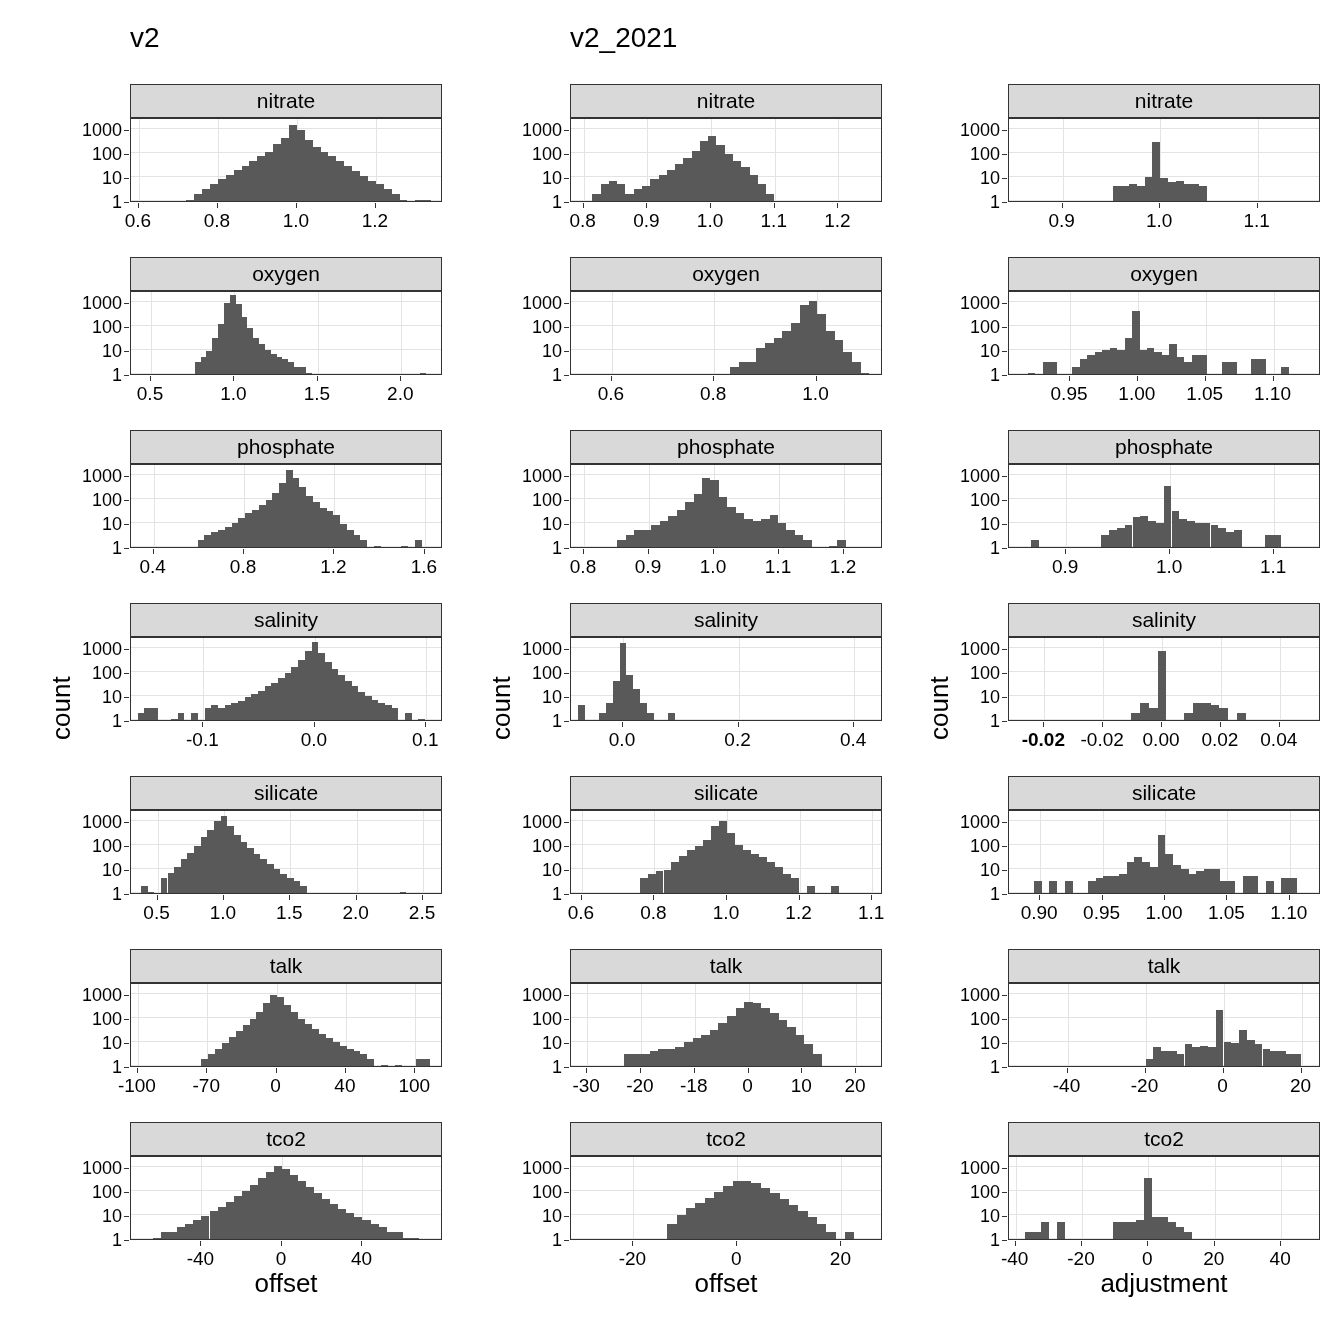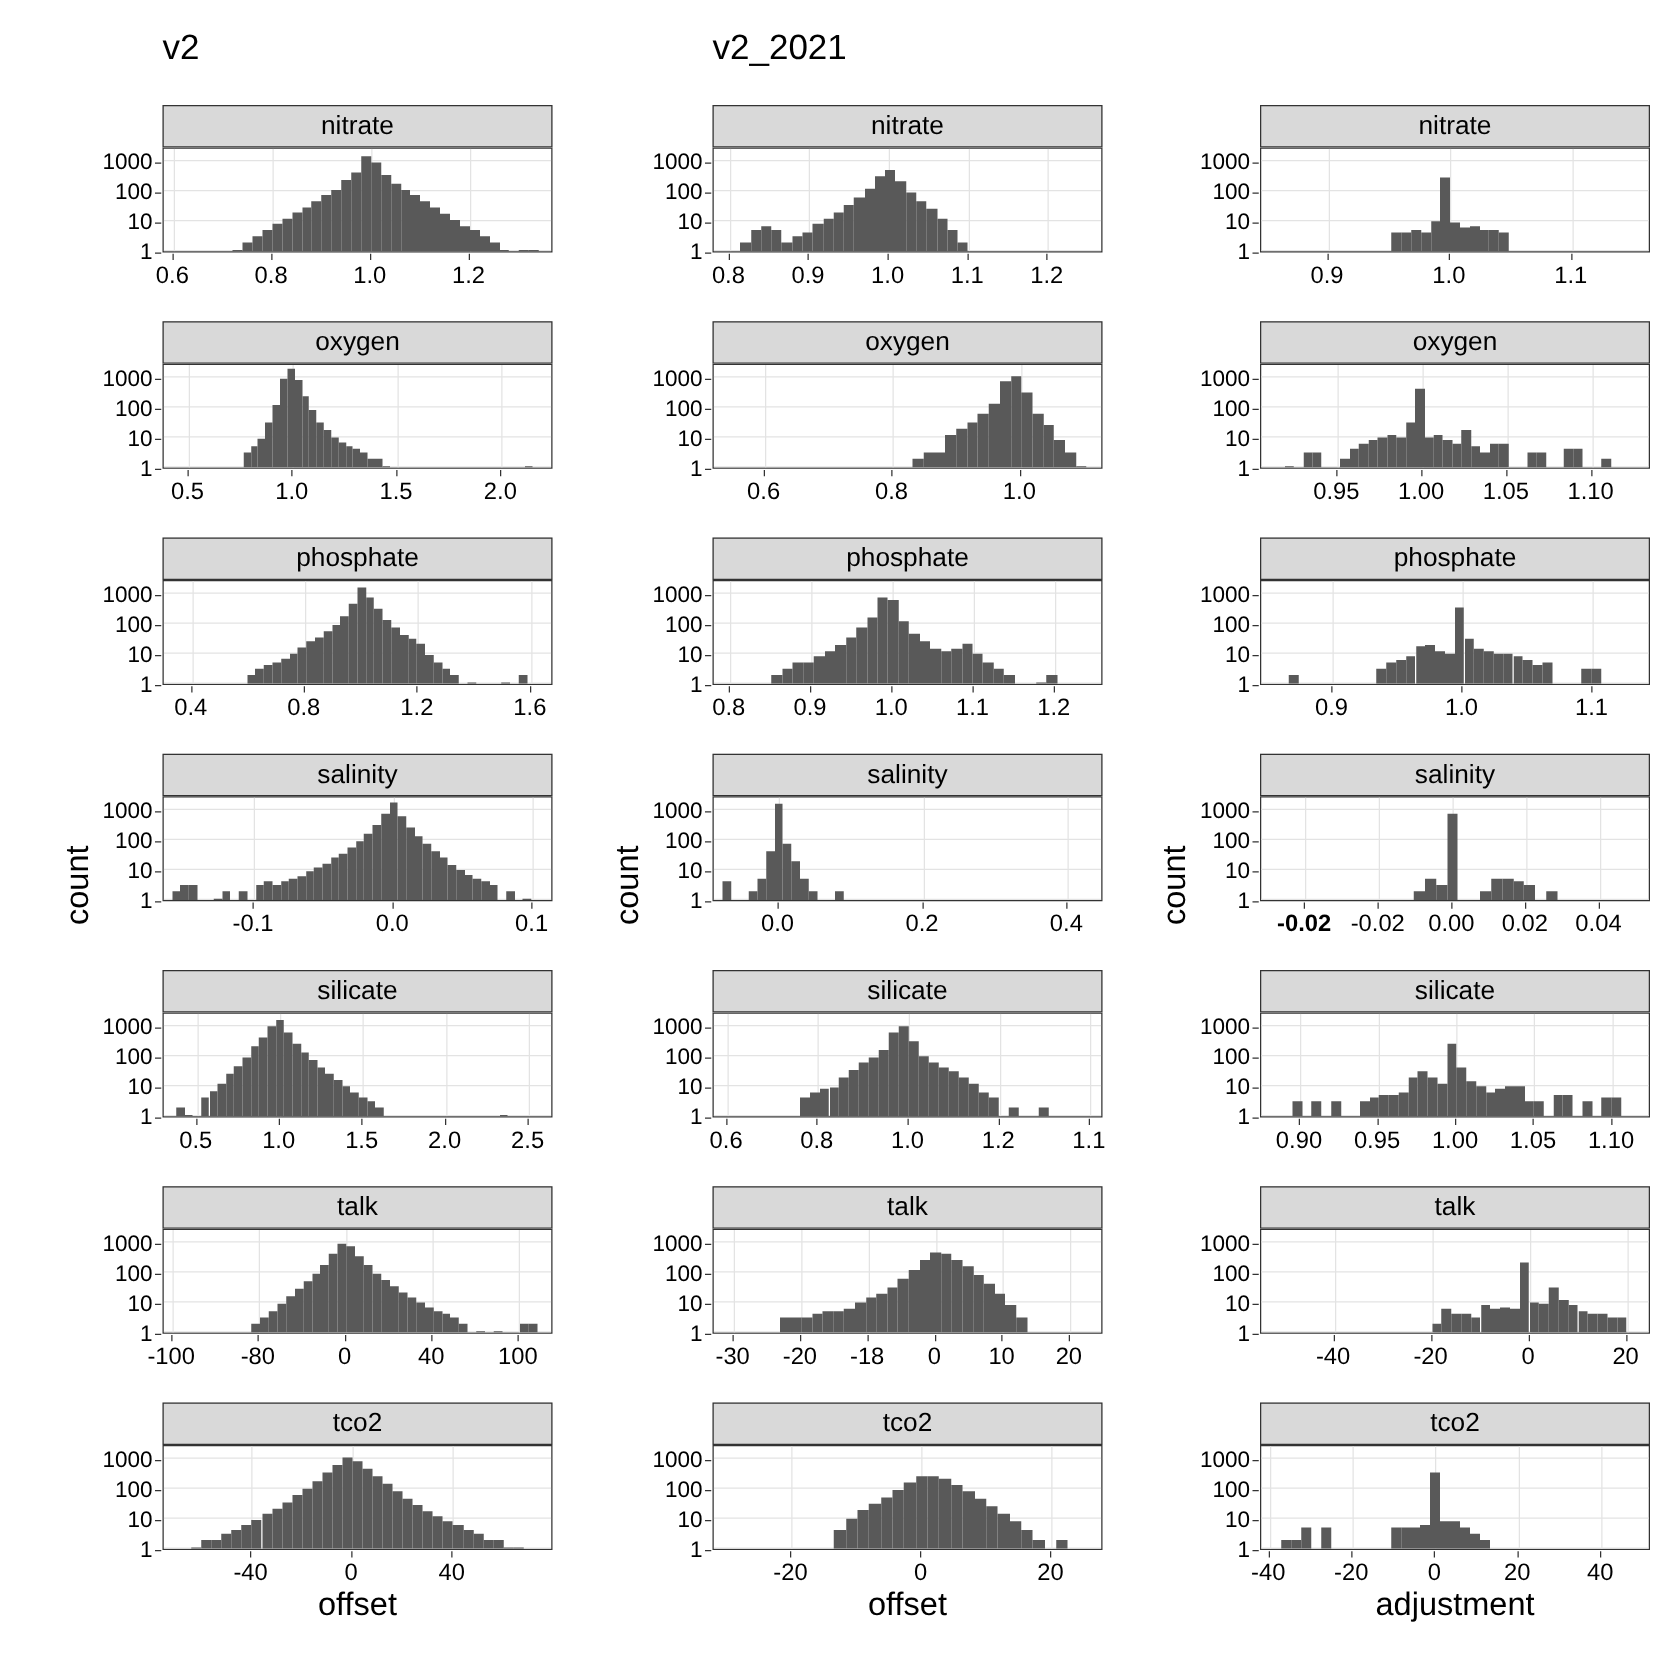--- a/index.html
+++ b/index.html
@@ -458,21 +458,21 @@
     <div class="ytickmark" style="left: 124px; top: 1067px;"></div>
     <div class="ytick" style="left: 64px; top: 1042.84px; width: 58px;">10</div>
     <div class="ytickmark" style="left: 124px; top: 1042.84px;"></div>
     <div class="ytick" style="left: 64px; top: 1018.68px; width: 58px;">100</div>
     <div class="ytickmark" style="left: 124px; top: 1018.68px;"></div>
     <div class="ytick" style="left: 64px; top: 994.526px; width: 58px;">1000</div>
     <div class="ytickmark" style="left: 124px; top: 994.526px;"></div>
     <div class="xtickmark" style="left: 136.933px; top: 1068px;"></div>
     <div class="xtick" style="left: 136.933px; top: 1075px;">-100</div>
     <div class="xtickmark" style="left: 206.267px; top: 1068px;"></div>
-    <div class="xtick" style="left: 206.267px; top: 1075px;">-80</div>
+    <div class="xtick" style="left: 206.267px; top: 1075px;">-70</div>
     <div class="xtickmark" style="left: 275.6px; top: 1068px;"></div>
     <div class="xtick" style="left: 275.6px; top: 1075px;">0</div>
     <div class="xtickmark" style="left: 344.933px; top: 1068px;"></div>
     <div class="xtick" style="left: 344.933px; top: 1075px;">40</div>
     <div class="xtickmark" style="left: 414.267px; top: 1068px;"></div>
     <div class="xtick" style="left: 414.267px; top: 1075px;">100</div>
     <div class="panel" style="left: 130px; top: 1122px; width: 312px; height: 118px;">
       <div class="strip">tco2</div>
       <div class="plotbox" style="height: 84px;">
         <div class="plotarea">

